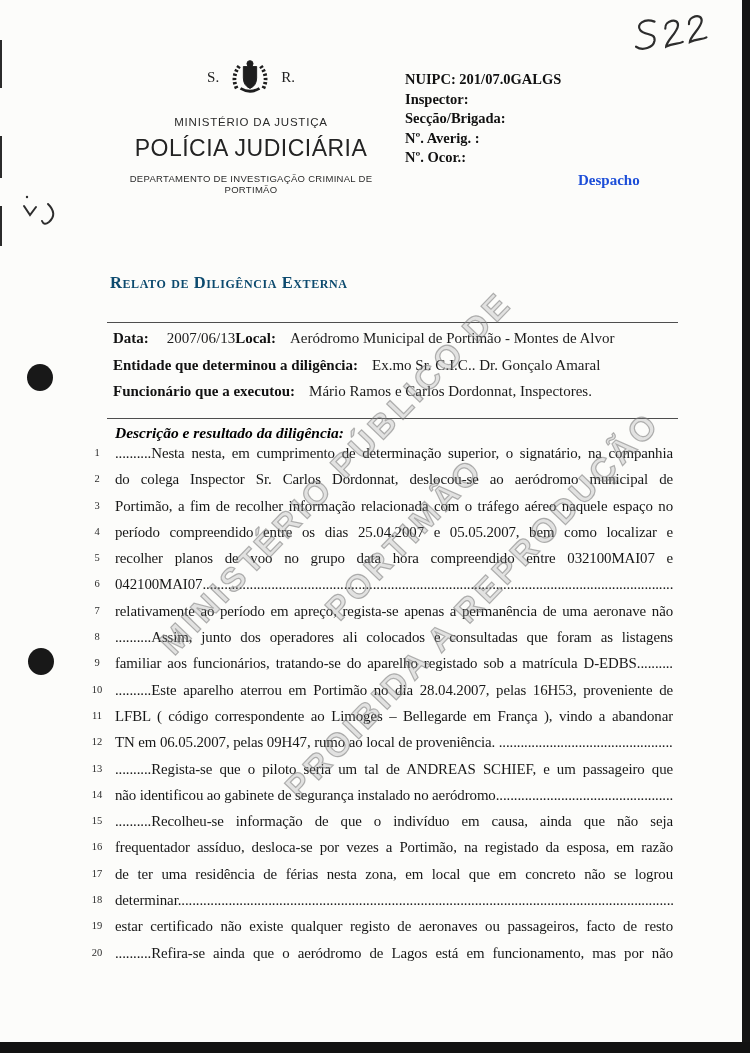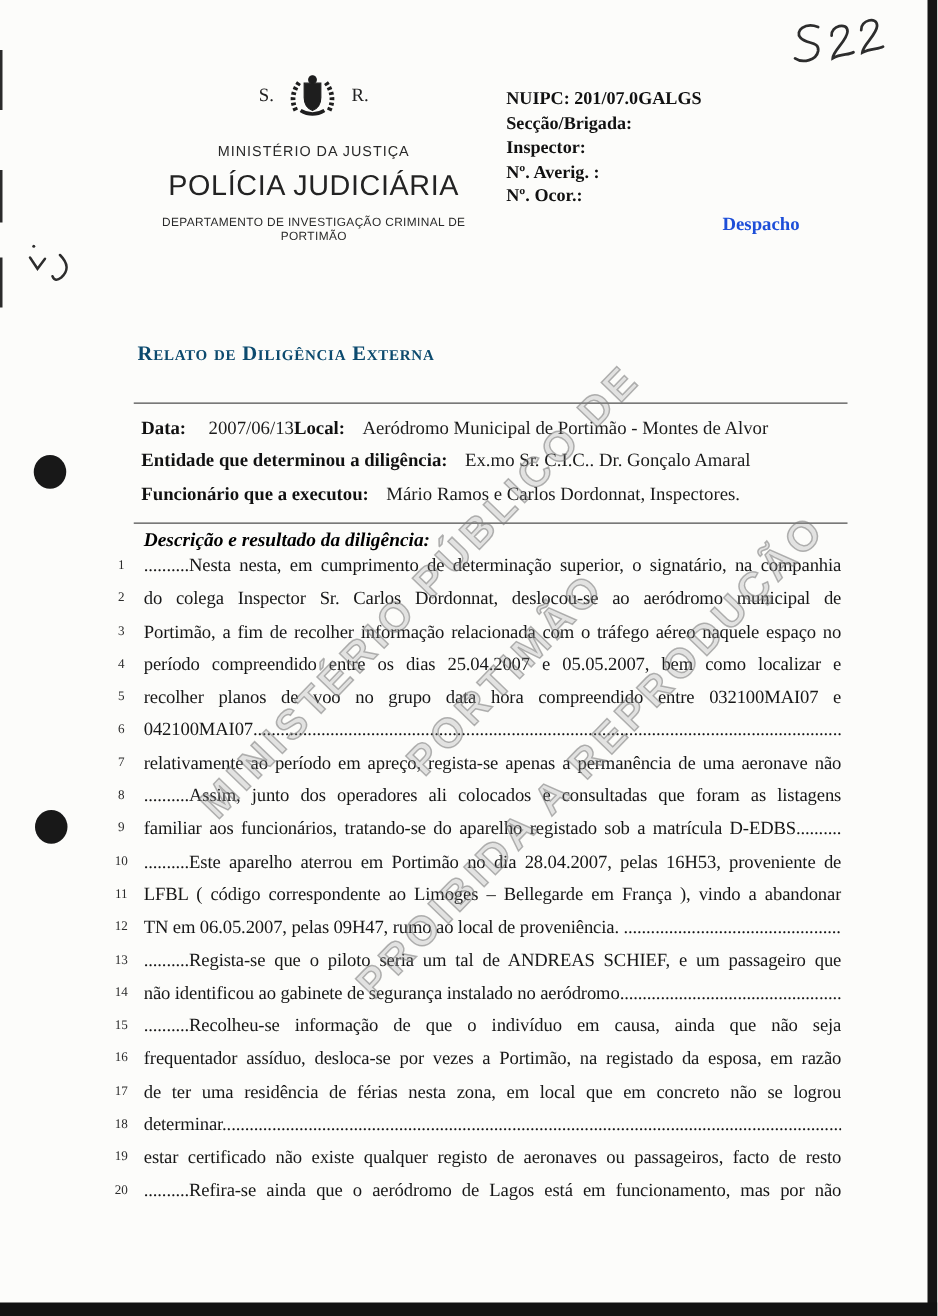--- a/index.html
+++ b/index.html
@@ -25,21 +25,21 @@
   .case-block{position:absolute; left:405px; top:70px; width:260px;
     font-weight:bold; font-size:14.5px; line-height:19.5px; color:#111;}
   .despacho{position:absolute; left:578px; top:172px; font-weight:bold; font-size:15px; color:#1d4ed8;}
   
   .doc-title{position:absolute; left:110px; top:273px; width:550px; text-align:left;
     font-weight:bold; font-size:16.5px; letter-spacing:0.6px; font-variant:small-caps; color:#0c4a6e;}
   
   .details{position:absolute; left:107px; top:322px; width:565px;
     border-top:1.5px solid #4e4e4e; border-bottom:1.5px solid #4e4e4e;
     font-size:15px; color:#1b1b1b; padding:7px 0 8px 6px;}
-  .details .row{display:flex; align-items:center; height:26.5px;}
+  .details .row{display:flex; align-items:flex-start; height:26.5px;}
   .details b{font-weight:bold; color:#111;}
   .sp-data{margin-left:18px;}
   .sp-local-label{}
   .sp-val{margin-left:14px;}
   
   .body-heading{position:absolute; left:115px; top:424px;
     font-weight:bold; font-style:italic; font-size:15.5px; color:#000000;}
   .line-numbers{position:absolute; left:86px; top:440px; width:22px;
     font-size:10.5px; line-height:26.3px; text-align:center; color:#2c2c2c;}
   .body-lines{position:absolute; left:115px; top:440px; width:558px;
@@ -98,22 +98,22 @@
       </svg>
       <span class="sr-letter">R.</span>
     </div>
     <div class="ministry">MINISTÉRIO DA JUSTIÇA</div>
     <div class="org">POLÍCIA JUDICIÁRIA</div>
     <div class="dept">DEPARTAMENTO DE INVESTIGAÇÃO CRIMINAL DE PORTIMÃO</div>
   </div>
 
   <div class="case-block">
     <div>NUIPC: 201/07.0GALGS</div>
+    <div>Inspector:</div>
     <div>Secção/Brigada:</div>
-    <div>Inspector:</div>
     <div>Nº. Averig. :</div>
     <div>Nº. Ocor.:</div>
   </div>
   <div class="despacho">Despacho</div>
 
   <div class="doc-title">Relato de Diligência Externa</div>
 
   <div class="details">
     <div class="row">
       <b>Data:</b>

